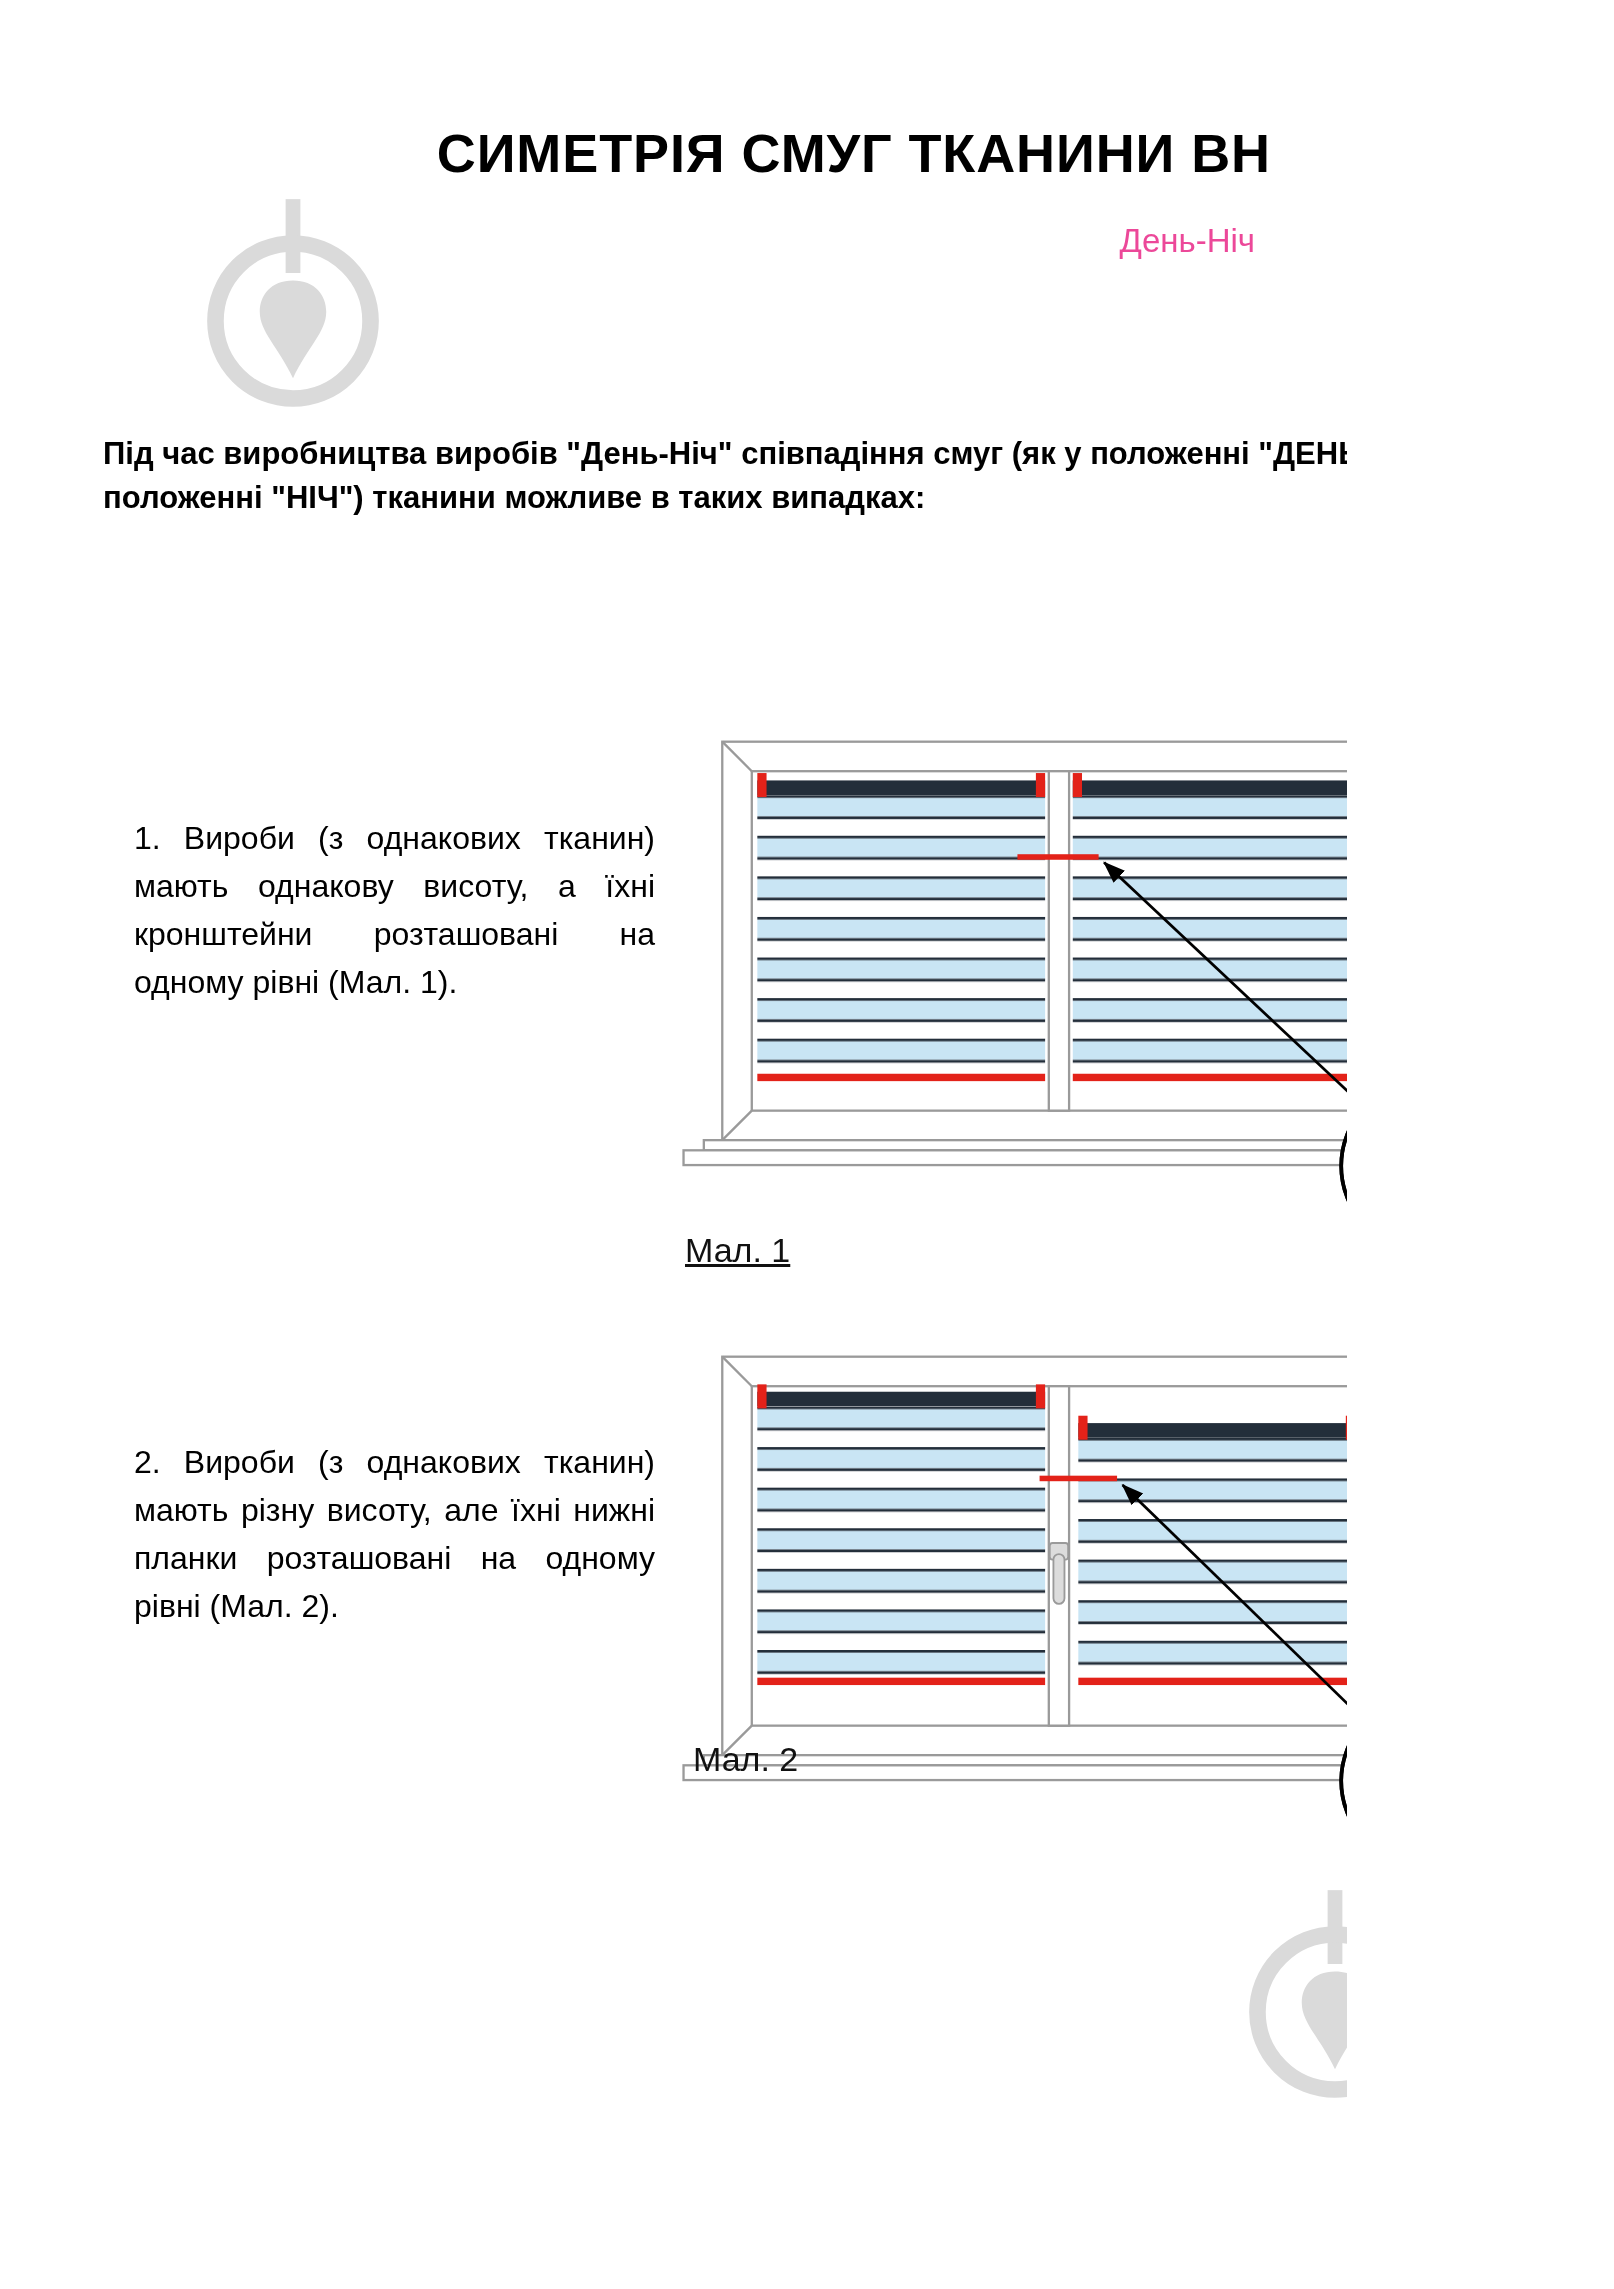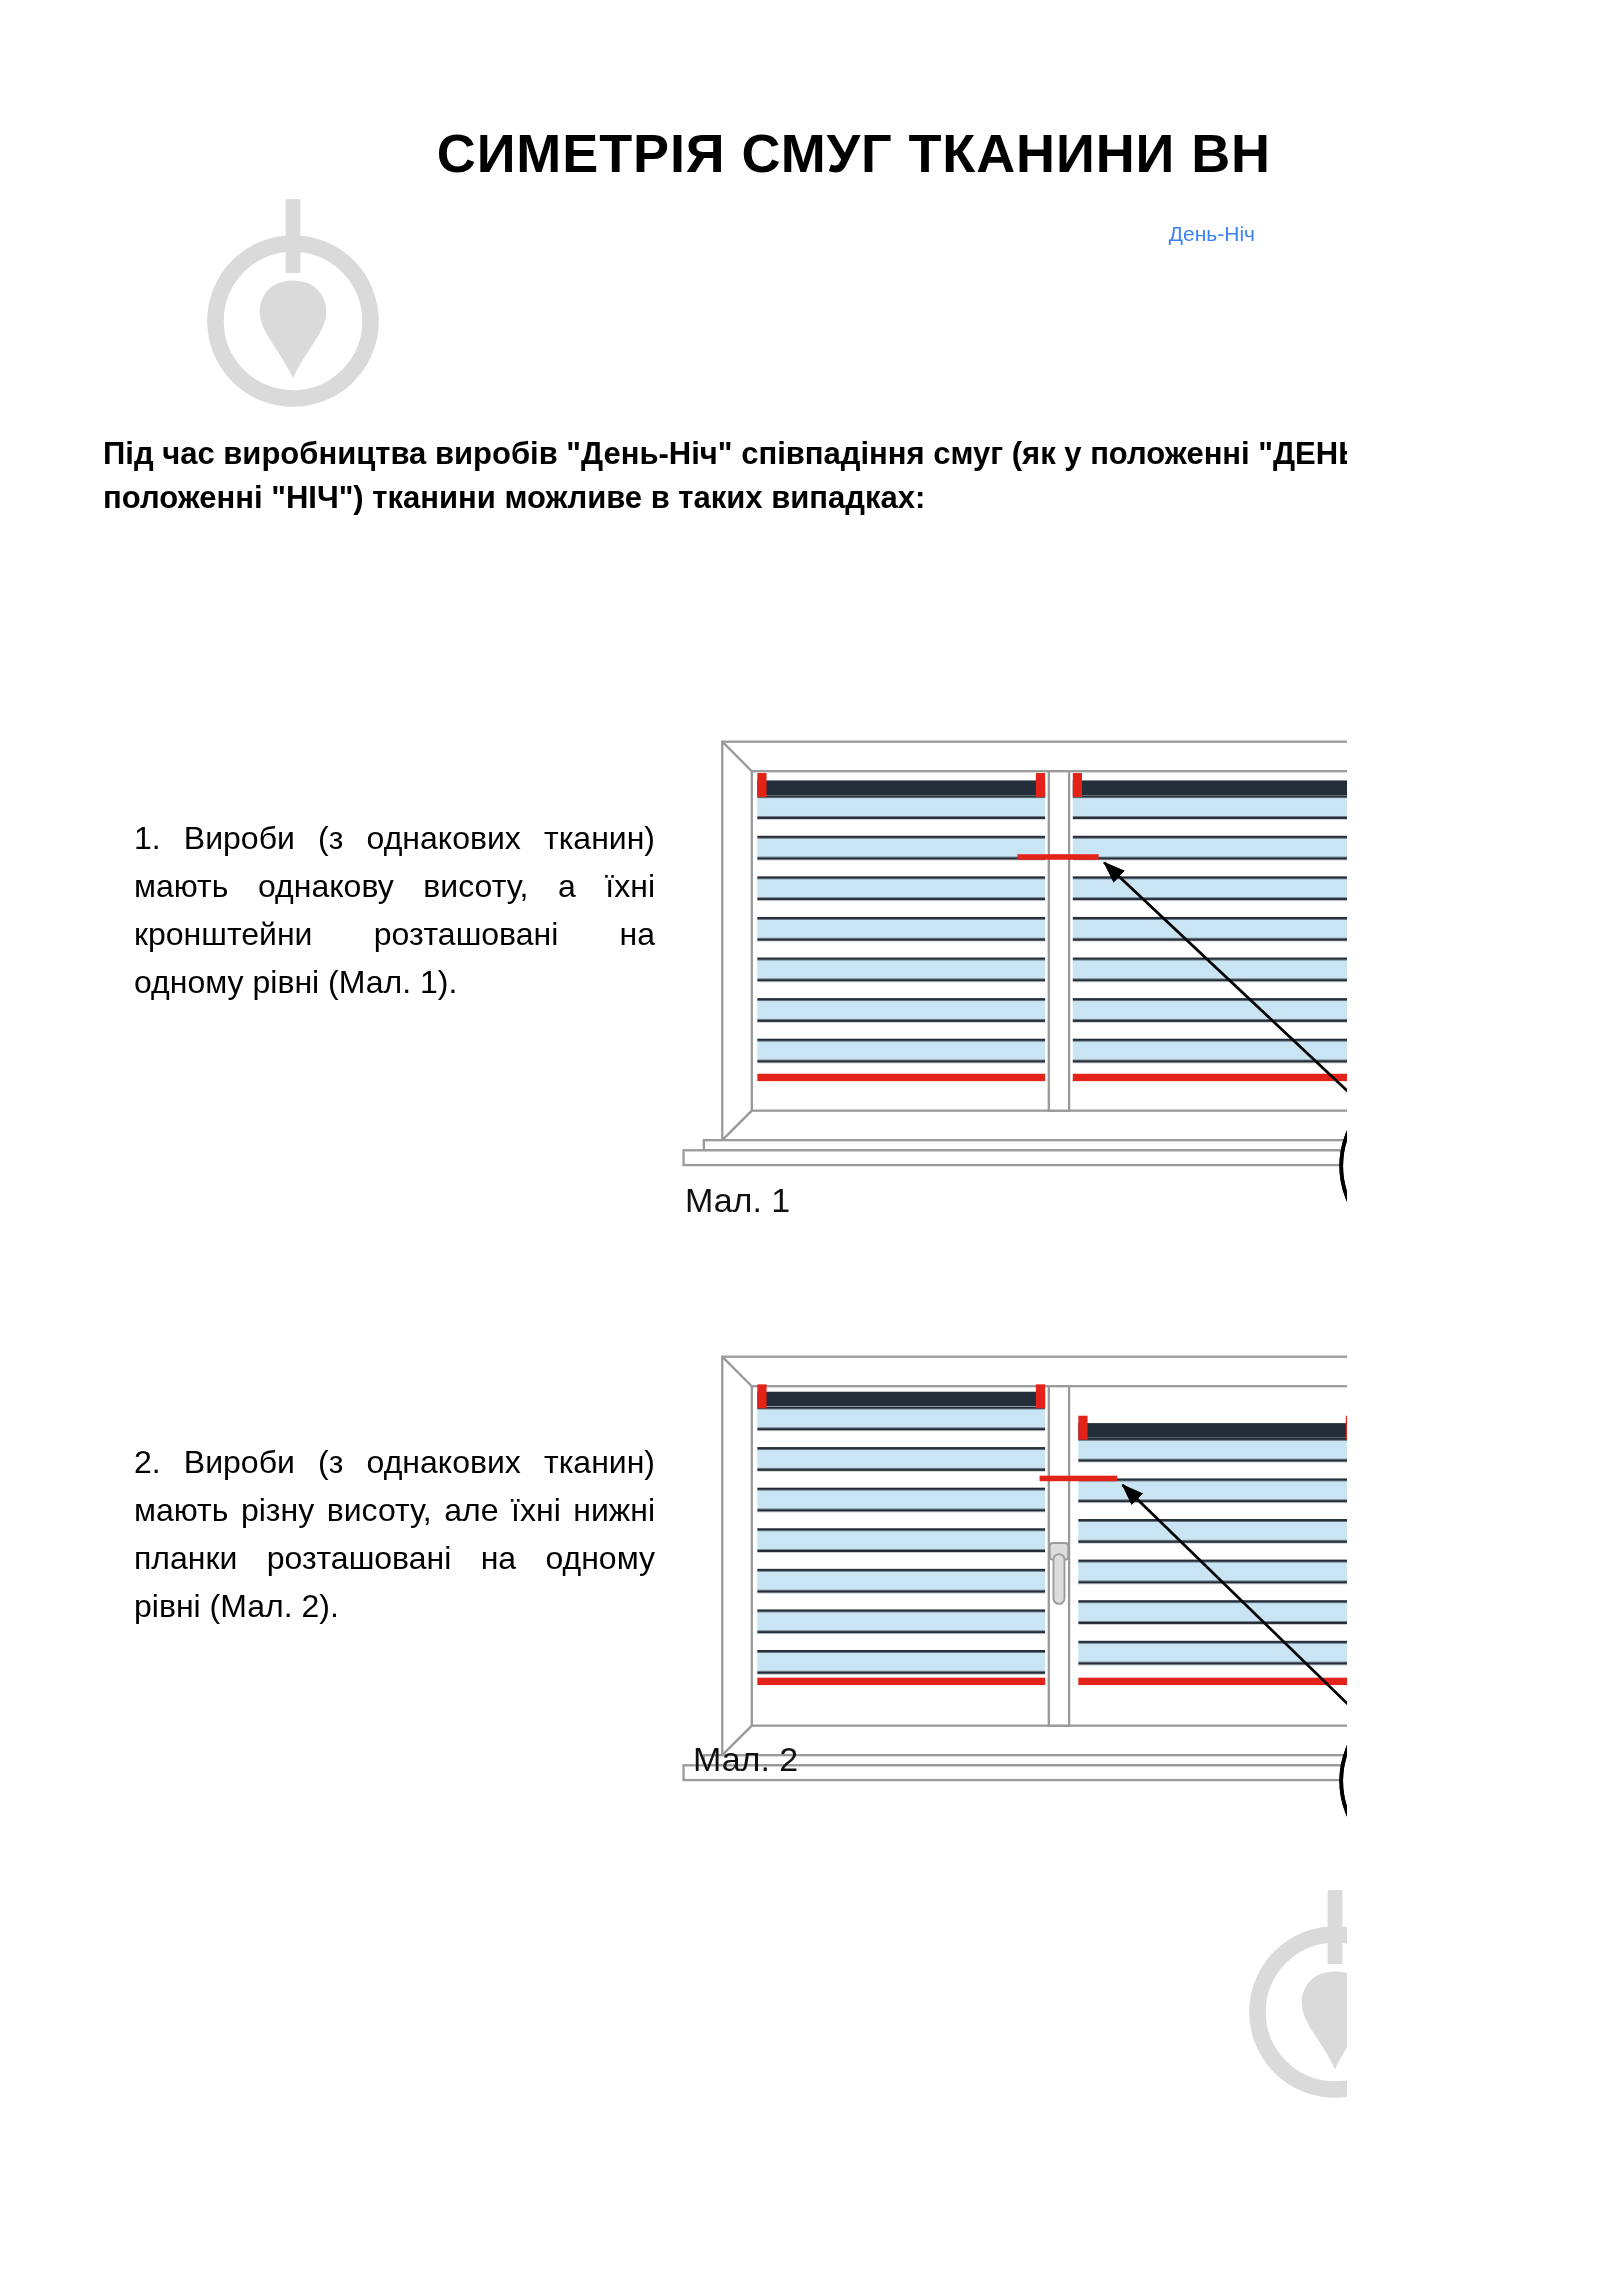--- a/index.html
+++ b/index.html
@@ -20,22 +20,22 @@
     right: 76px;
     font-size: 54px;
     font-weight: bold;
     letter-spacing: 0.9px;
     white-space: nowrap;
   }
   .subtitle {
     position: absolute;
     top: 222px;
     right: 92px;
-    font-size: 21px;
-    color: #3b82f6;
+    font-size: 33px;
+    color: #ec4899;
   }
 
   .intro {
     position: absolute;
     left: 103px;
     top: 432px;
     width: 1426px;
     font-size: 31px;
     font-weight: bold;
     line-height: 1.42;
@@ -61,21 +61,21 @@
   }
   .figure-1 { top: 734px; }
   .figure-2 { top: 1349px; }
 
   .caption {
     position: absolute;
     left: 685px;
     font-size: 34px;
     color: #111;
   }
-  .caption-1 { top: 1181px; }
+  .caption-1 { top: 1231px; text-decoration: underline; }
   .caption-2 { top: 1740px; margin-left: 8px; }
 
   .footer-note {
     position: absolute;
     left: 103px;
     top: 2014px;
     font-size: 31px;
     font-weight: bold;
   }
 

